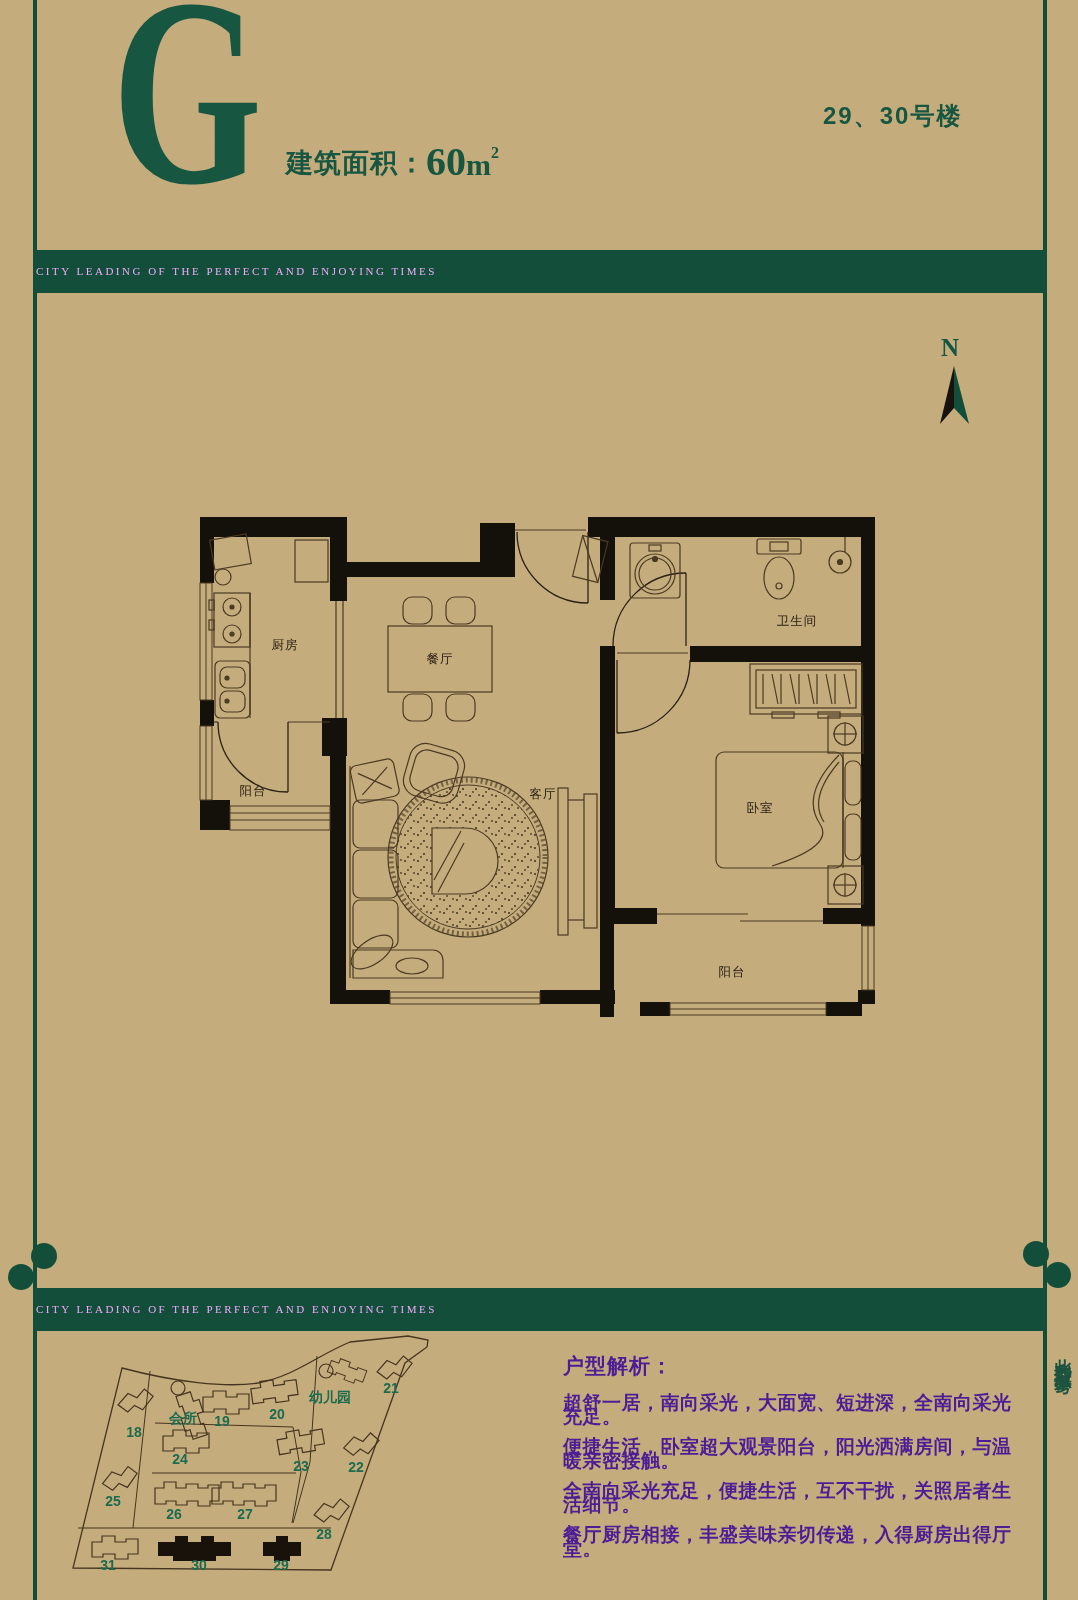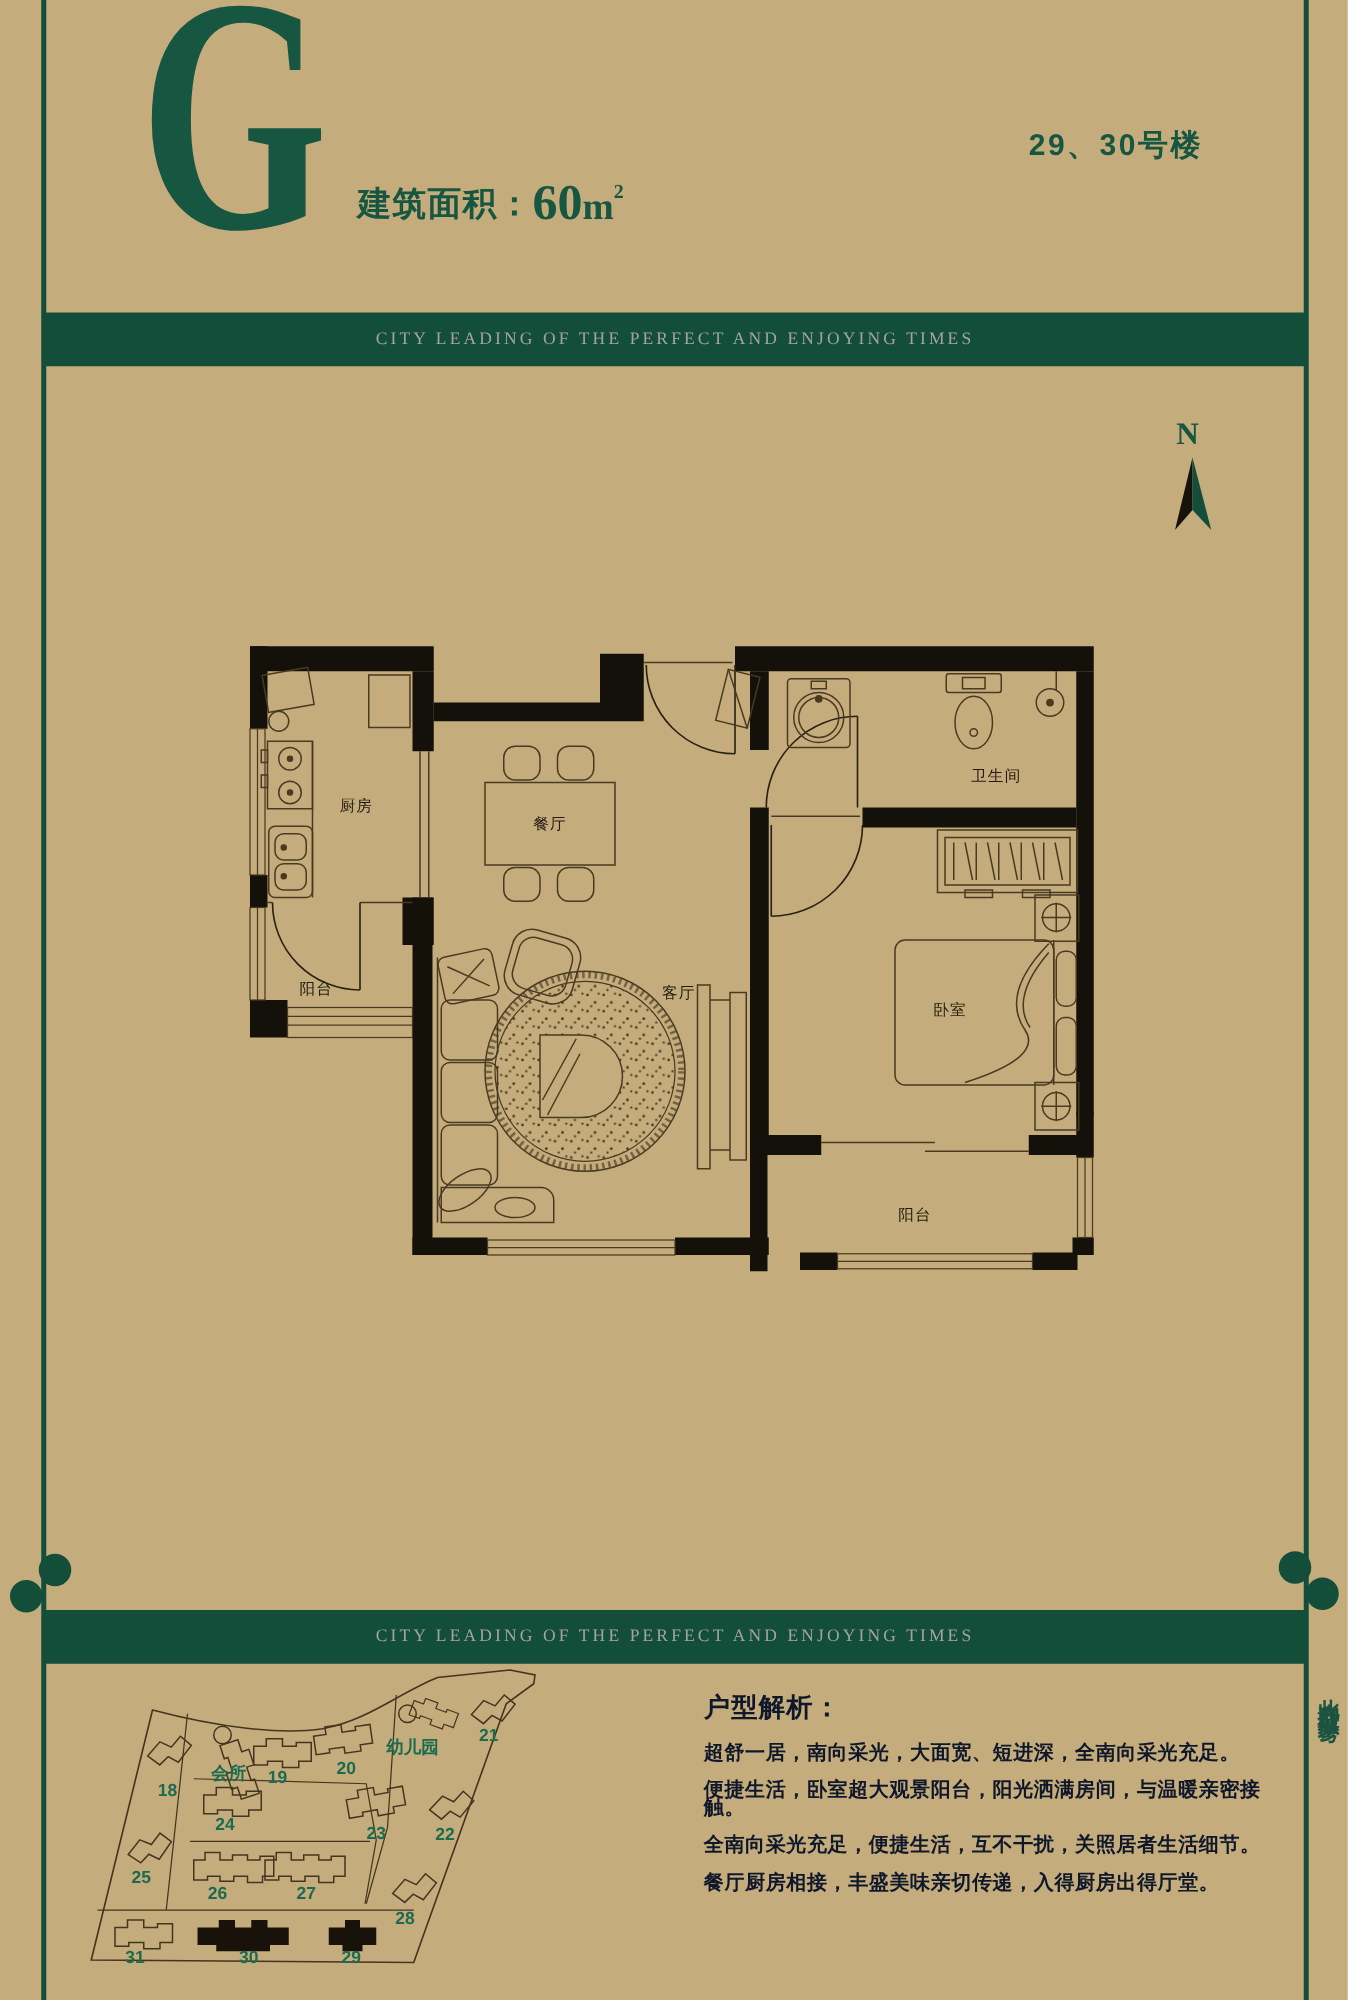--- a/index.html
+++ b/index.html
@@ -1,39 +1,39 @@
 <!DOCTYPE html>
 <html><head>
 <meta charset="utf-8">
 <style>
   html,body{margin:0;padding:0;}
   .page{position:relative;width:1078px;height:1600px;background:#c5ac7d;overflow:hidden;
         font-family:"Liberation Sans",sans-serif;}
   .vline{position:absolute;top:0;width:4px;height:1600px;background:#134e3a;}
   .dot{position:absolute;width:26px;height:26px;border-radius:50%;background:#134e3a;}
   .banner{position:absolute;left:36px;width:1008px;height:43px;background:#134e3a;
-          color:#a3a3a3;font-family:"Liberation Serif",serif;font-size:14px;
-          letter-spacing:2.5px;text-align:center;line-height:43px;}
+          color:#f0abfc;font-family:"Liberation Serif",serif;font-size:11px;
+          letter-spacing:2.5px;text-align:left;line-height:43px;}
   .g-letter{position:absolute;left:112px;top:-42px;font-size:268px;line-height:1;
             color:#175640;font-family:"Liberation Serif",serif;font-weight:bold;
             transform:scaleX(.72);transform-origin:left top;}
   .h-type{position:absolute;left:286px;top:100px;font-size:27px;font-weight:bold;
           color:#175640;letter-spacing:1px;}
   .h-area{position:absolute;left:286px;top:138px;color:#175640;font-weight:bold;}
   .h-area .lbl{font-size:27px;letter-spacing:1px;vertical-align:baseline;}
   .h-area .num{font-size:40px;font-family:"Liberation Serif",serif;vertical-align:-3px;text-align:center;}
   .h-area .unit{font-size:30px;font-family:"Liberation Serif",serif;vertical-align:-3px;}
   .h-area .sup{font-size:16px;font-family:"Liberation Serif",serif;vertical-align:14px;}
   .bldg-tag{position:absolute;left:823px;top:100px;font-size:24px;font-weight:bold;
             color:#175640;letter-spacing:2px;}
   .compass-n{position:absolute;left:941px;top:334px;font-size:25px;font-weight:bold;
              color:#175640;font-family:"Liberation Serif",serif;}
-  .analysis{position:absolute;left:563px;top:1352px;width:450px;color:#0f172a;}
+  .analysis{position:absolute;left:563px;top:1352px;width:450px;color:#4c1d95;}
   .analysis h3{margin:0 0 16px 0;font-size:21px;font-weight:bold;letter-spacing:1px;}
-  .analysis p{margin:4px 0 16px 0;font-size:16px;font-weight:bold;line-height:14px;
+  .analysis p{margin:4px 0 16px 0;font-size:19px;font-weight:bold;line-height:14px;
               font-family:"Liberation Serif",serif;letter-spacing:.5px;}
   .side-note{position:absolute;left:1051px;top:1345px;writing-mode:vertical-rl;
              font-size:17.5px;letter-spacing:3px;color:#1d5440;font-weight:bold;}
   svg text{font-family:"Liberation Sans",sans-serif;}
   .room-label{font-size:12.5px;fill:#241c10;letter-spacing:1px;}
   .map-num{font-size:14px;font-weight:bold;fill:#1c6b4f;}
   .map-label{font-size:14px;font-weight:bold;fill:#1c6b4f;}
 </style>
 </head>
 <body>

